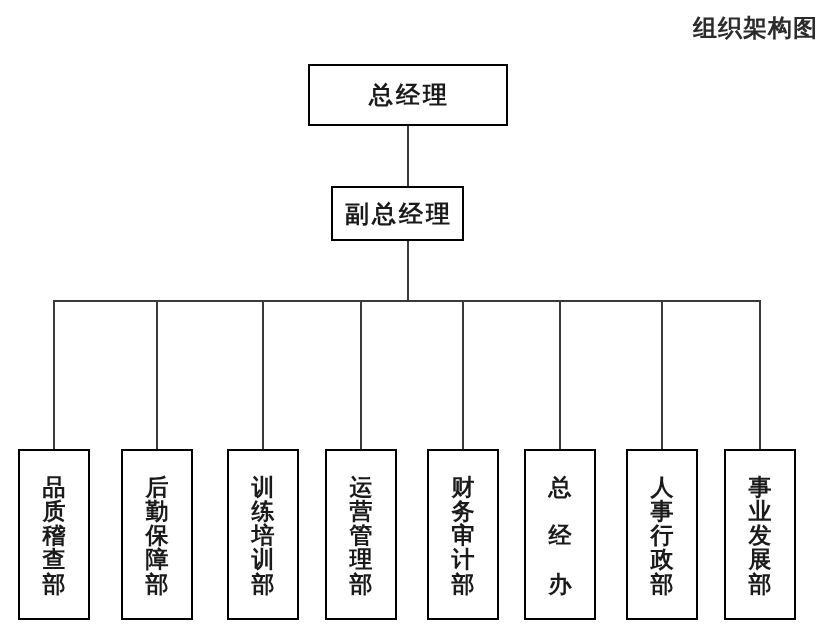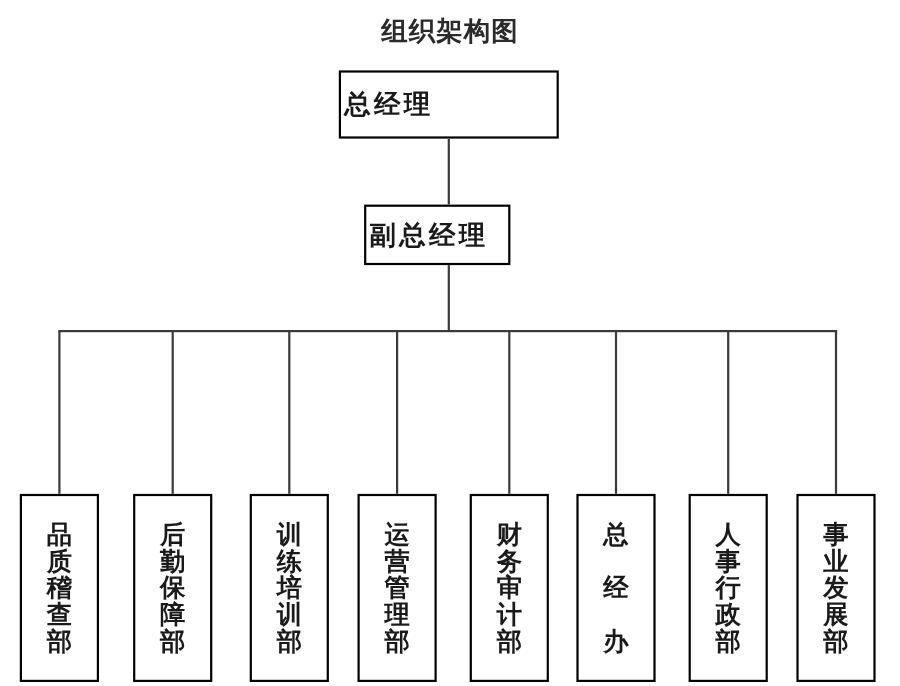--- a/index.html
+++ b/index.html
@@ -1,26 +1,26 @@
 <!DOCTYPE html>
 <html><head>
 <meta charset="utf-8">
 <style>
   html,body{margin:0;padding:0;background:#fff;}
   .canvas{
     position:relative;width:818px;height:624px;background:#fff;overflow:hidden;
     font-family:"DejaVu Serif","Liberation Serif",serif;color:#1a1a1a;
   }
   .title{
-    position:absolute;left:0;top:12px;width:100%;text-align:center;
+    position:absolute;left:0;top:12px;width:100%;text-align:right;
     font-size:24px;font-weight:bold;letter-spacing:1px;color:#2b2b2b;
   }
   .hbox{
     position:absolute;border:2px solid #000;box-sizing:border-box;background:#fff;
-    display:flex;align-items:center;justify-content:flex-start;
+    display:flex;align-items:center;justify-content:center;
     font-size:24px;font-weight:bold;letter-spacing:3px;text-indent:3px;
   }
   .root{left:308px;top:64px;width:200px;height:62px;}
   .deputy{left:331px;top:186px;width:133px;height:55px;}
   .line{position:absolute;background:#3a3a3a;}
   .v{width:2px;}
   .h{height:2px;}
   .vline1{left:407px;top:126px;height:60px;}
   .vline2{left:407px;top:241px;height:59px;}
   .rail{left:53px;top:300px;width:708px;}

